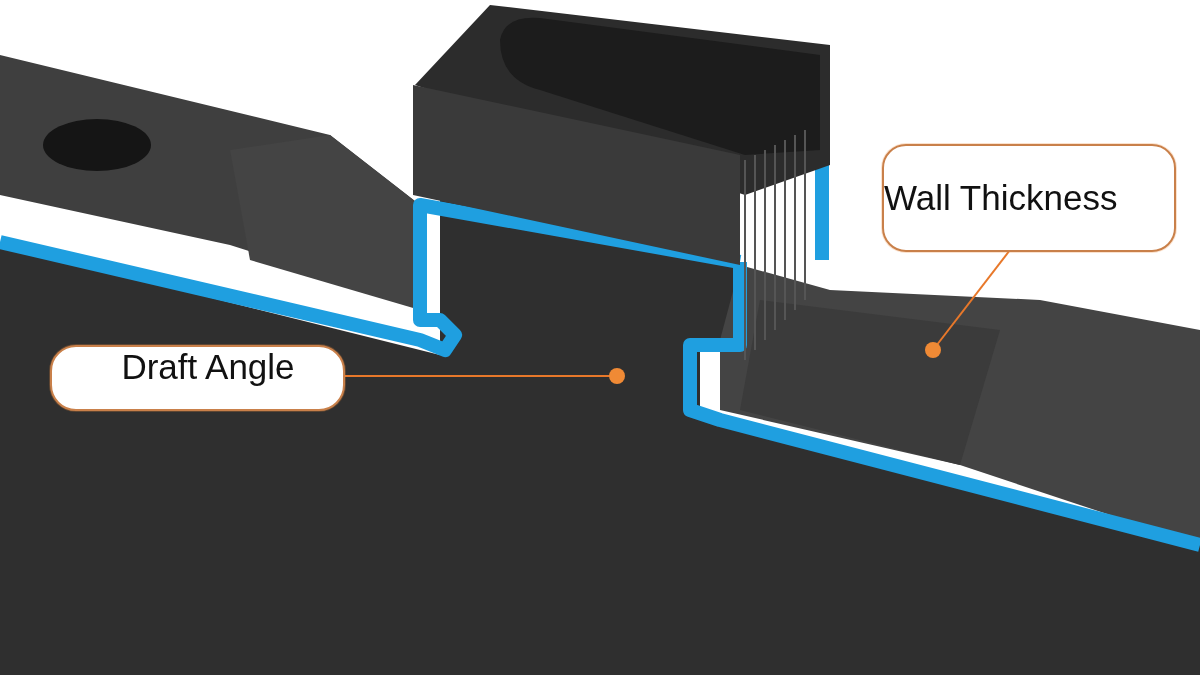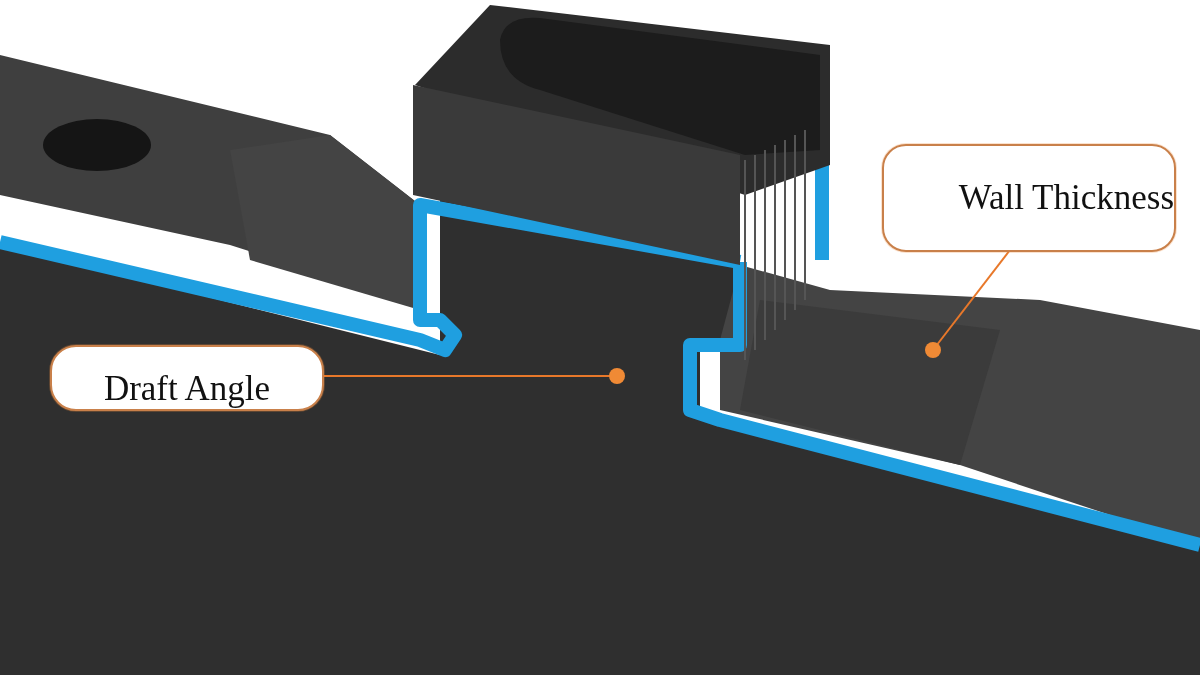--- a/index.html
+++ b/index.html
@@ -1,24 +1,24 @@
 <!DOCTYPE html>
 <html><head>
 <meta charset="utf-8">
 <style>
   html, body { margin: 0; padding: 0; background: #ffffff; }
   .canvas { position: relative; width: 1200px; height: 675px; overflow: hidden; background: #ffffff; }
   svg.scene { position: absolute; left: 0; top: 0; }
   .callout {
     position: absolute; background: #ffffff; border: 2px solid #c9804a;
     box-shadow: 0 0 0 1px rgba(240,140,60,0.25);
-    color: #111; font-family: Liberation Serif, serif;
-    display: flex; align-items: flex-end; justify-content: center; text-align: center;
+    color: #111; font-family: Liberation Sans, sans-serif;
+    display: flex; align-items: flex-start; justify-content: center; text-align: center;
   }
-  .callout-draft { left: 50px; top: 345px; width: 270px; height: 62px; border-radius: 26px; font-size: 35px; }
+  .callout-draft { left: 50px; top: 345px; width: 270px; height: 62px; border-radius: 26px; font-size: 35px; padding-left: 21px; }
   .callout-wall { left: 882px; top: 144px; width: 290px; height: 104px; border-radius: 24px; font-size: 35px; line-height: 42px; flex-direction: column; }
 </style>
 </head>
 <body>
 
 <div class="canvas">
   <svg class="scene" width="1200" height="675" viewBox="0 0 1200 675">
 
     <polygon points="0,55 330,135 420,205 420,305 230,245 0,195" fill="#3f3f3f"></polygon>
 

